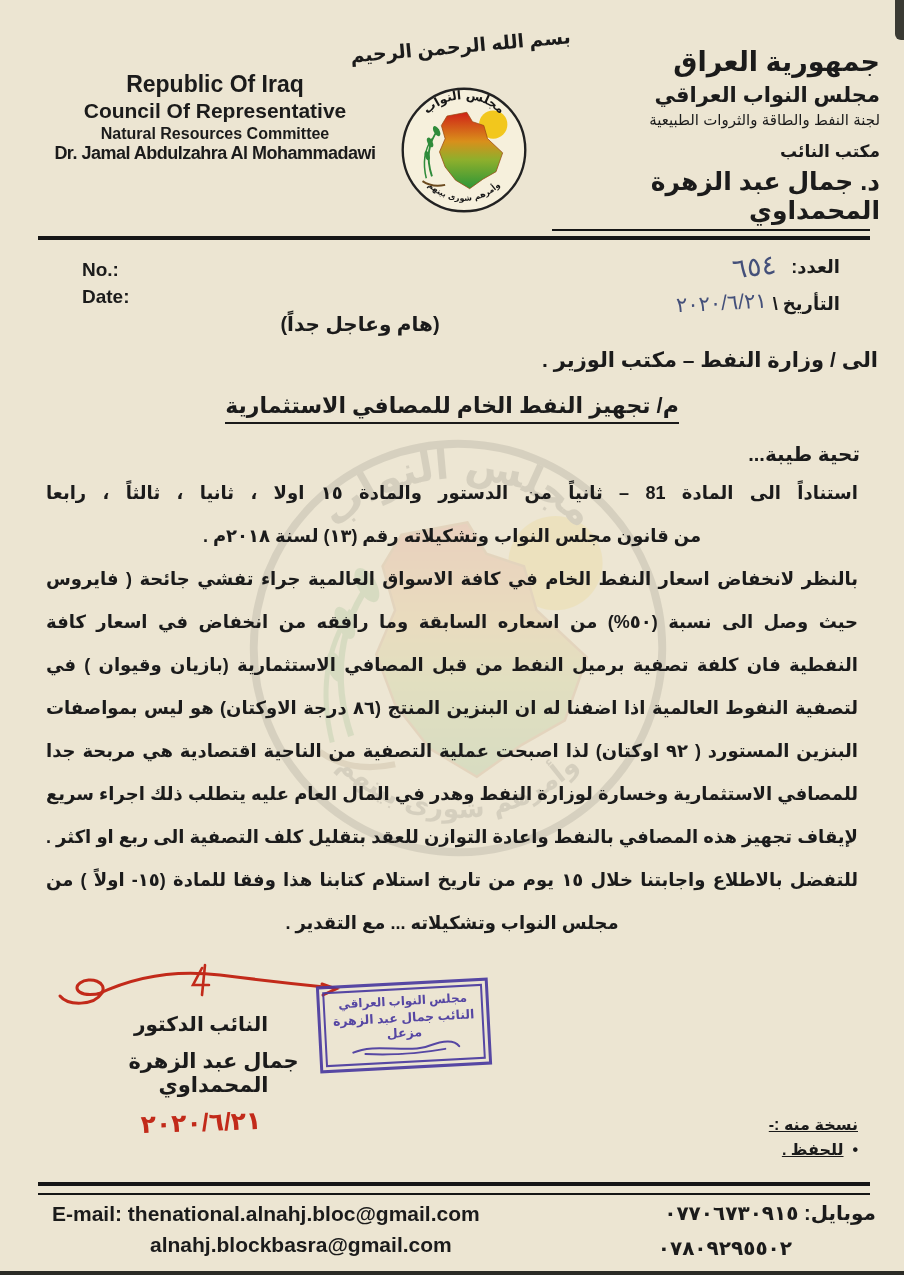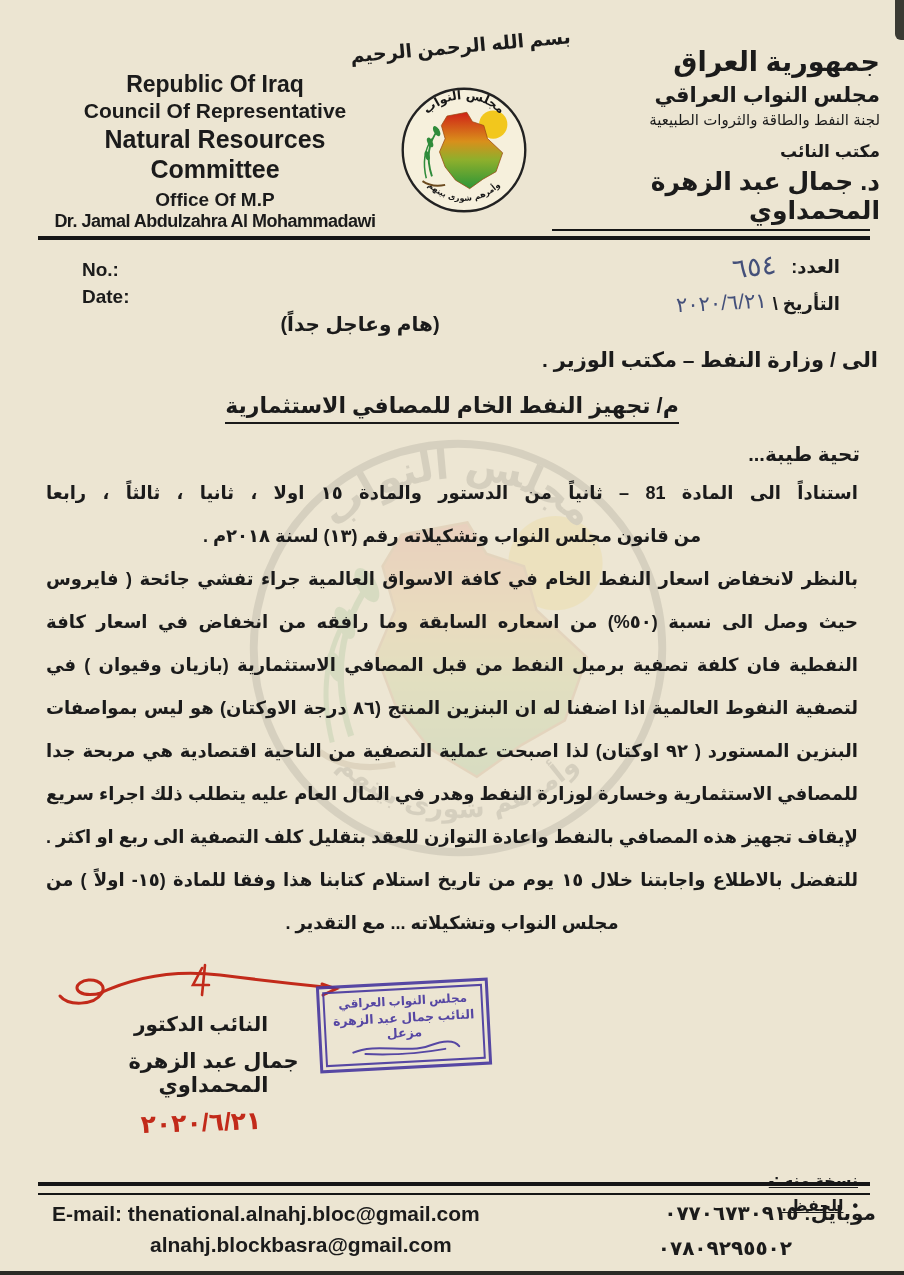--- a/index.html
+++ b/index.html
@@ -1,21 +1,21 @@
 <!DOCTYPE html>
 <html lang="ar"><head>
 <meta charset="utf-8">
 <style>
   html,body{margin:0;padding:0;background:#777;}
   .page{position:relative;width:904px;height:1275px;background:#ece5d2;overflow:hidden;
         font-family:"Liberation Sans","DejaVu Sans",sans-serif;color:#1b1b1b;}
   
   .header-en{position:absolute;left:46px;top:70px;width:338px;text-align:center;font-weight:bold;line-height:1.22;}
   .he1{font-size:23px}.he2{font-size:21px}.he3{font-size:20px;margin-top:4px}
-  .he4{font-size:25px}.he5{font-size:19px;margin-top:3px}.he6{font-size:18px;letter-spacing:-.5px}
+  .he4{font-size:16px}.he5{font-size:19px;margin-top:3px}.he6{font-size:18px;letter-spacing:-.5px}
   .bismillah{position:absolute;left:350px;top:36px;width:195px;text-align:center;font-size:19px;font-weight:bold;
              transform:rotate(-5deg);white-space:nowrap;}
   .logo{position:absolute;left:398px;top:84px;width:132px;height:132px;}
   .header-ar{position:absolute;right:24px;top:46px;width:324px;direction:rtl;}
   .ha1{font-size:27px;font-weight:bold}.ha2{font-size:21px;font-weight:bold;margin-top:5px}
   .ha3{font-size:15px;font-weight:normal;margin-top:4px}.ha4{font-size:17px;font-weight:bold;margin-top:12px}
   .ha5{font-size:25px;font-weight:bold;margin-top:5px}
   .rule-top{position:absolute;left:38px;right:34px;top:236px;height:4px;background:#161616;}
   .rule-top-thin{position:absolute;left:552px;right:34px;top:229px;height:2px;background:#161616;}
   
@@ -39,21 +39,21 @@
   .sig-svg{width:302px;height:56px;display:block;}
   .sig-title{font-size:20px;font-weight:bold;margin-top:-4px;}
   .sig-name{font-size:21px;font-weight:bold;margin-top:13px;margin-left:25px;}
   .sig-date{font-size:25px;font-weight:bold;color:#c22a1a;margin-top:11px;letter-spacing:3px;transform:rotate(-2deg);}
   .stamp{position:absolute;left:318px;top:982px;width:172px;transform:rotate(-3deg);color:#4a3aa0;text-align:center;opacity:.92;}
   .stamp-outer{border:3px solid #4a3aa0;padding:3px;}
   .stamp-inner{border:2px solid #4a3aa0;padding:4px 5px 2px;}
   .stamp-l1{font-size:12px;font-weight:bold;letter-spacing:.5px;}
   .stamp-l2{font-size:12.5px;font-weight:bold;margin-top:2px;}
   
-  .copies{position:absolute;right:46px;top:1168px;direction:rtl;text-align:right;font-size:16px;font-weight:bold;line-height:25px;}
+  .copies{position:absolute;right:46px;top:1112px;direction:rtl;text-align:right;font-size:16px;font-weight:bold;line-height:25px;}
   .copies .u{text-decoration:underline;}
   .rule-footer{position:absolute;left:38px;right:34px;top:1182px;height:7px;border-top:4px solid #161616;border-bottom:2px solid #161616;}
   .footer-email{position:absolute;left:52px;top:1198px;font-size:21px;font-weight:bold;line-height:31px;}
   .footer-email .l2{text-align:center;padding-left:70px;}
   .footer-mobile{position:absolute;right:28px;top:1196px;direction:rtl;text-align:right;font-size:20px;font-weight:bold;line-height:35px;}
   .footer-mobile .mob2{margin-right:84px;}
   .rule-bottom{position:absolute;left:0;right:0;bottom:0;height:4px;background:#2b2b26;}
   .corner-mark{position:absolute;right:0;top:0;width:9px;height:40px;background:#3a3a33;border-bottom-left-radius:6px;}
   .watermark{position:absolute;left:238px;top:428px;width:440px;height:440px;opacity:.10;pointer-events:none;}
   .defs-holder{position:absolute;width:0;height:0;overflow:hidden;}
@@ -95,21 +95,20 @@
 
   <div class="corner-mark"></div>
   <svg class="watermark">
       <use href="#coatSymbol"></use>
     </svg>
 
   <div class="header-en">
     <div class="he1">Republic Of Iraq</div>
     <div class="he2">Council Of Representative</div>
     <div class="he4">Natural Resources Committee</div>
-    <div class="he5">Office Of M.P</div>
     <div class="he6">Dr. Jamal Abdulzahra Al Mohammadawi</div>
   </div>
 
   <div class="bismillah">بسم الله الرحمن الرحيم</div>
 
   <svg class="logo">
       <use href="#coatSymbol"></use>
     </svg>
 
   <div class="header-ar">

